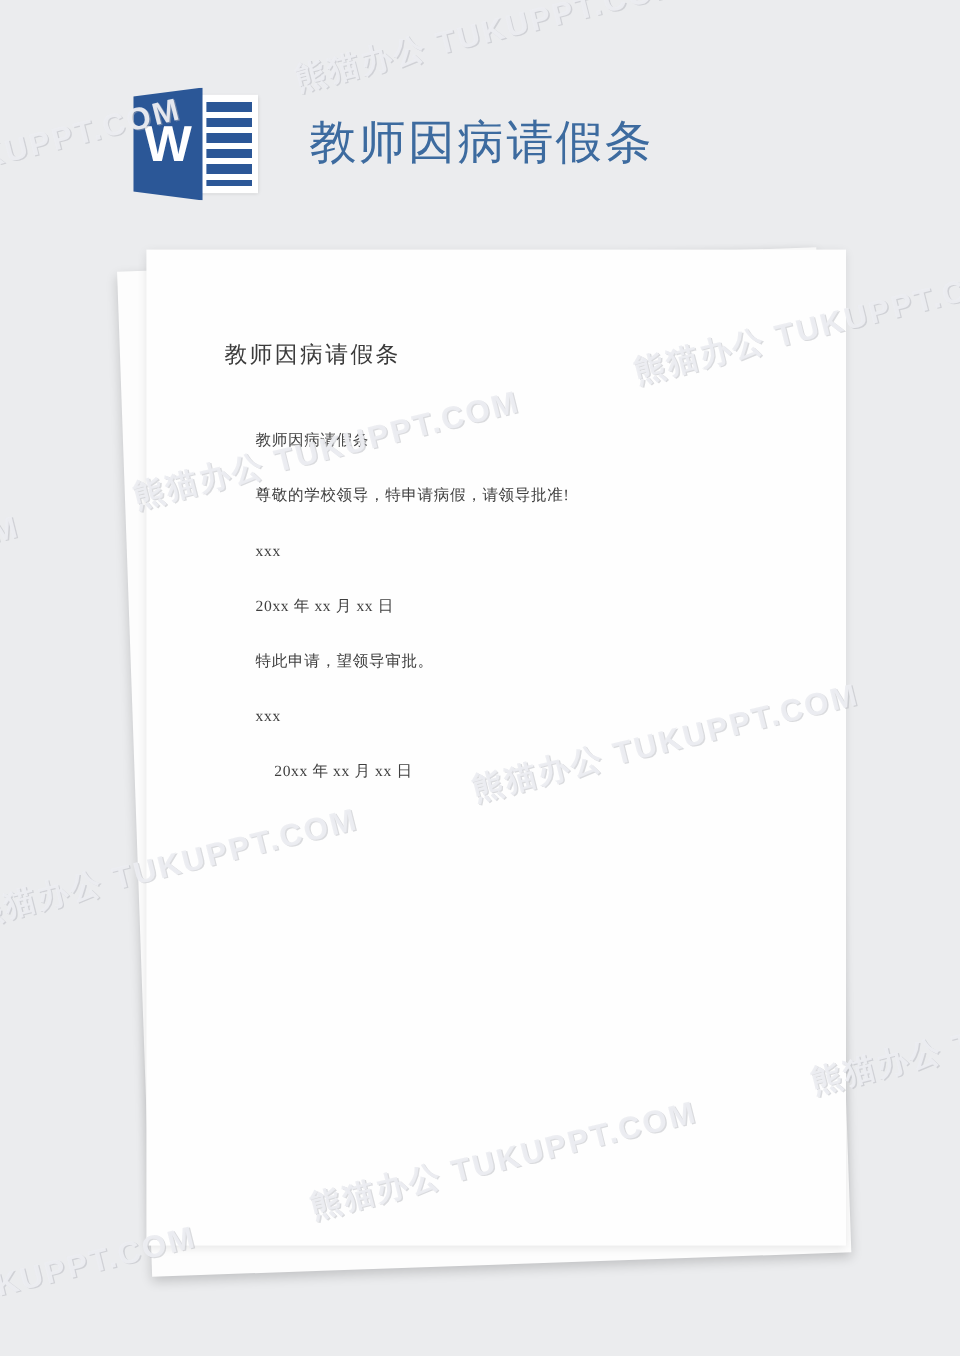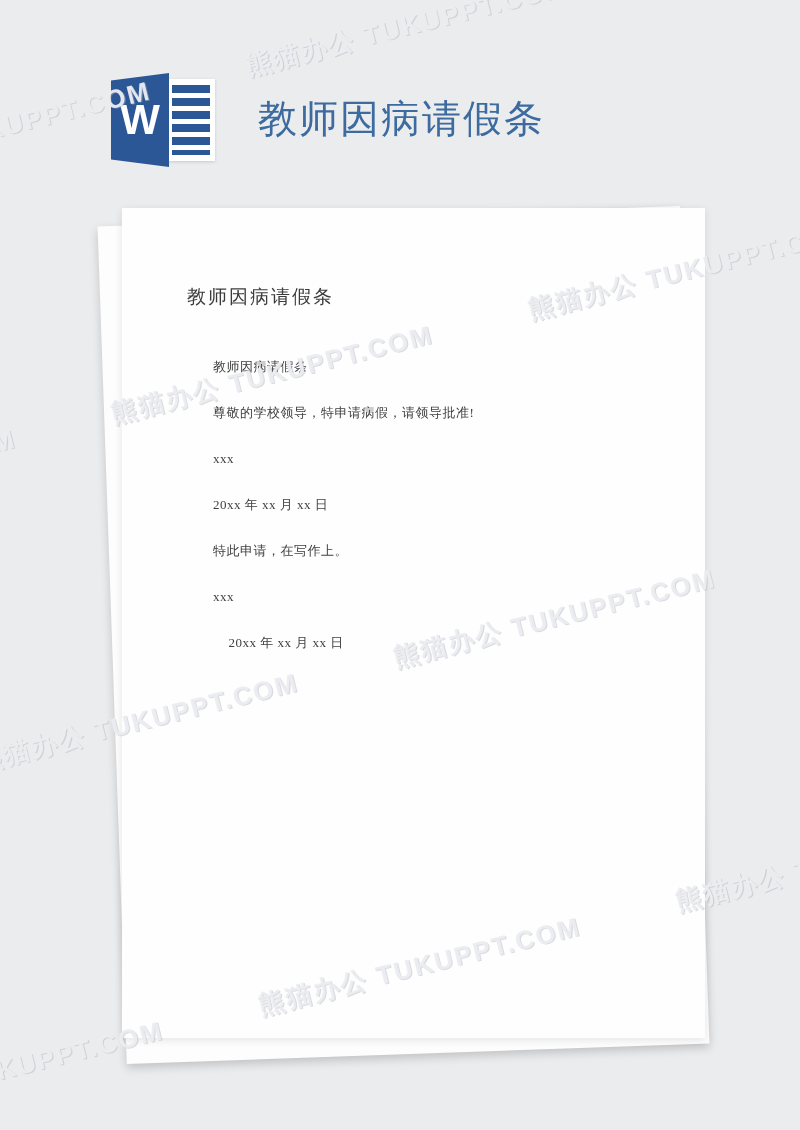--- a/index.html
+++ b/index.html
@@ -119,21 +119,21 @@
   <div class="sheet-back"></div>
 
   <div class="sheet-main">
     <div class="doc">
       <h2 class="doc-heading">教师因病请假条</h2>
       <div>
           <p>教师因病请假条</p>
           <p>尊敬的学校领导，特申请病假，请领导批准!</p>
           <p>xxx</p>
           <p>20xx 年 xx 月 xx 日</p>
-          <p>特此申请，在写作上。</p>
+          <p>特此申请，望领导审批。</p>
           <p>xxx</p>
           <p class="extra-indent">20xx 年 xx 月 xx 日</p>
         </div>
     </div>
   </div>
 
   <div class="header">
     <div class="word-icon">
       <div class="icon-page">
         <div class="icon-lines"></div>

